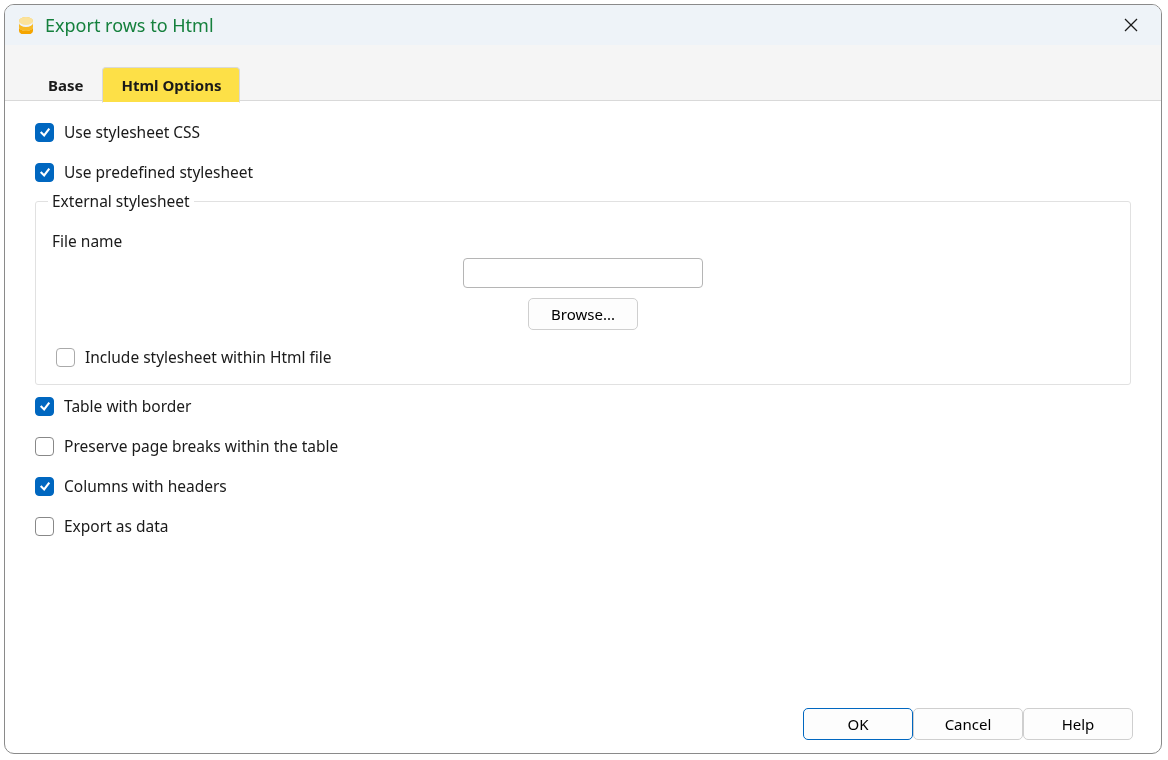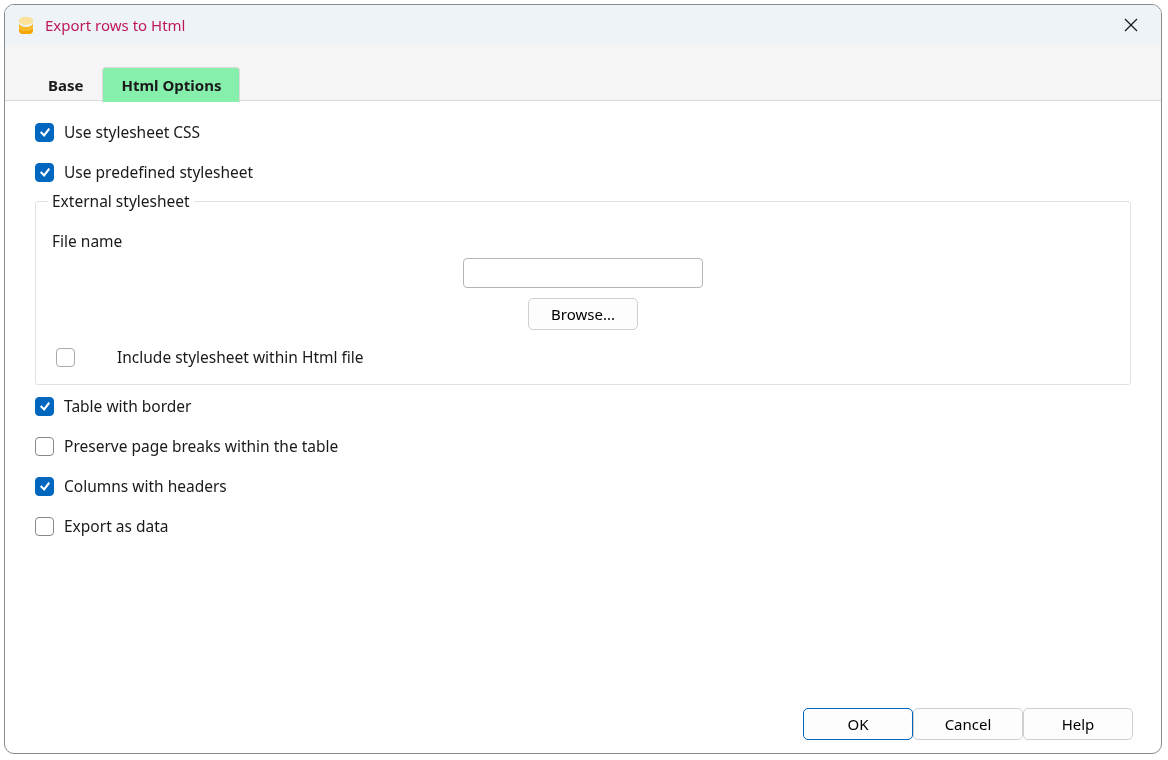--- a/index.html
+++ b/index.html
@@ -32,22 +32,22 @@
     position: relative;
   }
   .titlebar .app-icon {
     width: 18px; height: 18px;
     margin-right: 10px;
     display: inline-flex;
     align-items: center;
     justify-content: center;
   }
   .titlebar .title-text {
-    font-size: 15px;
-    color: #be185d;
+    font-size: 18px;
+    color: #15803d;
   }
   .titlebar .close-btn {
     position: absolute;
     right: 16px; top: 50%;
     transform: translateY(-50%);
     width: 28px; height: 28px;
     display: flex; align-items: center; justify-content: center;
     cursor: pointer;
   }
   .titlebar .close-btn svg { width: 14px; height: 14px; }
@@ -67,21 +67,21 @@
     padding: 7px 18px 7px 18px;
     font-size: 15px;
     color: #1a1a1a;
     cursor: pointer;
     border: 1px solid transparent;
     border-bottom: none;
     position: relative;
     top: 1px;
   }
   .tab.active {
-    background: #86efac;
+    background: #fde047;
     border: 1px solid #d9d9d9;
     border-bottom: 1px solid #ffffff;
     border-top-left-radius: 4px;
     border-top-right-radius: 4px;
   }
 
   
   .content {
     flex: 1;
     background: #ffffff;
@@ -161,21 +161,21 @@
   .browse-btn {
     width: 110px;
     height: 32px;
     border: 1px solid #cfcfcf;
     background: #fdfdfd;
     border-radius: 5px;
     font-size: 15px;
     font-family: inherit;
     cursor: pointer;
   }
-  .groupbox .check-row { margin-bottom: 2px; margin-top: 4px; gap: 32px; }
+  .groupbox .check-row { margin-bottom: 2px; margin-top: 4px; }
   .groupbox .checkbox.unchecked { border-color: #aaa; }
   .groupbox .check-row { padding-left: 4px; }
 
   
   .button-bar {
     height: 58px;
     display: flex;
     align-items: center;
     justify-content: flex-end;
     padding-right: 28px;

